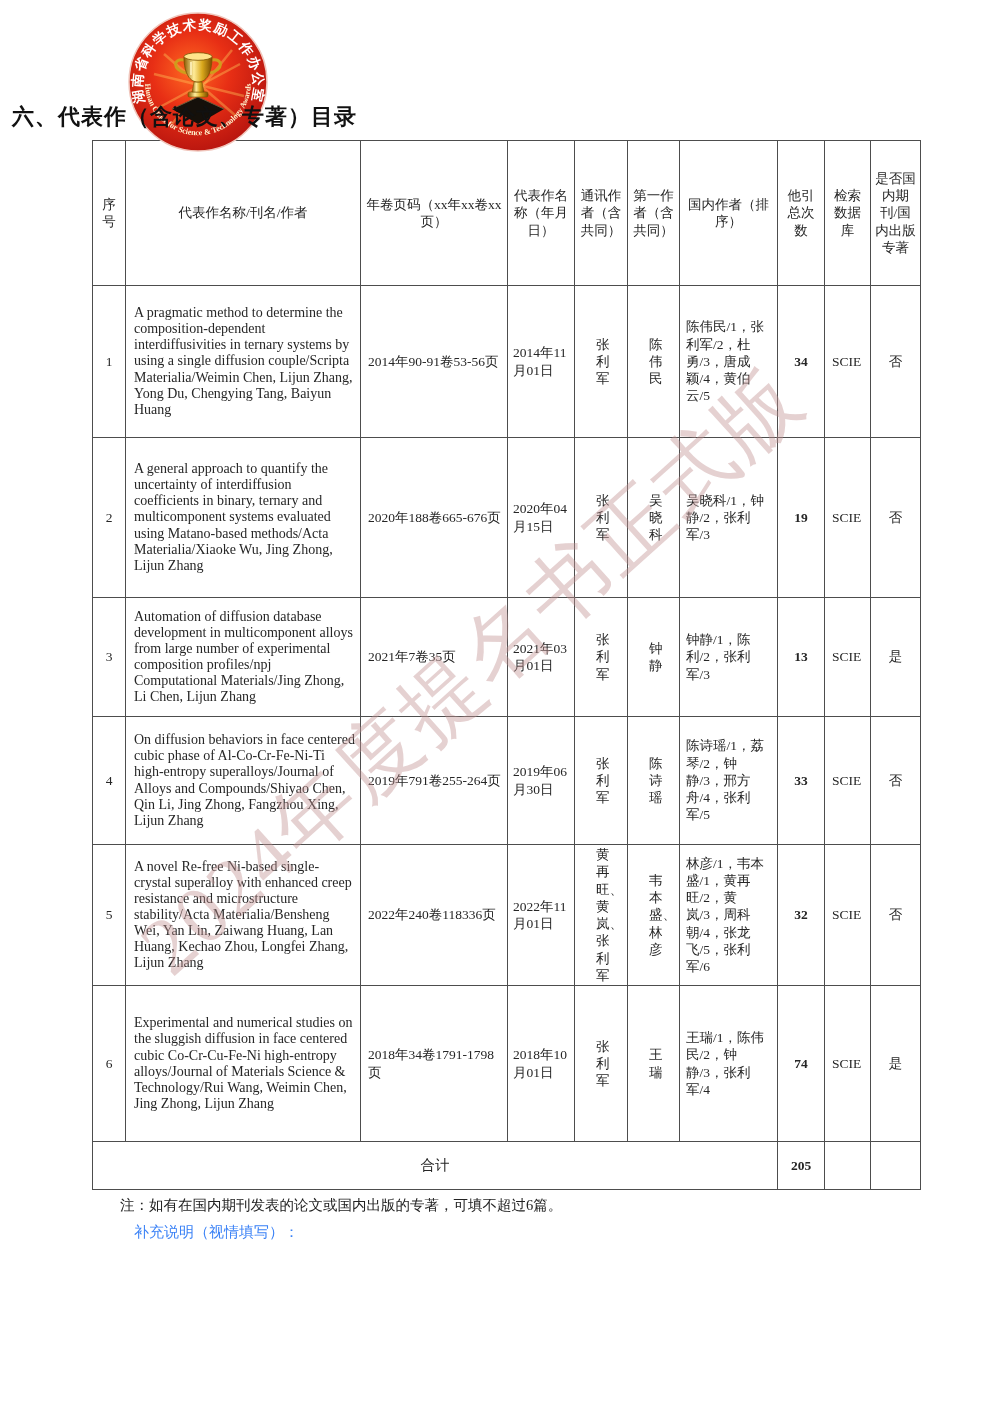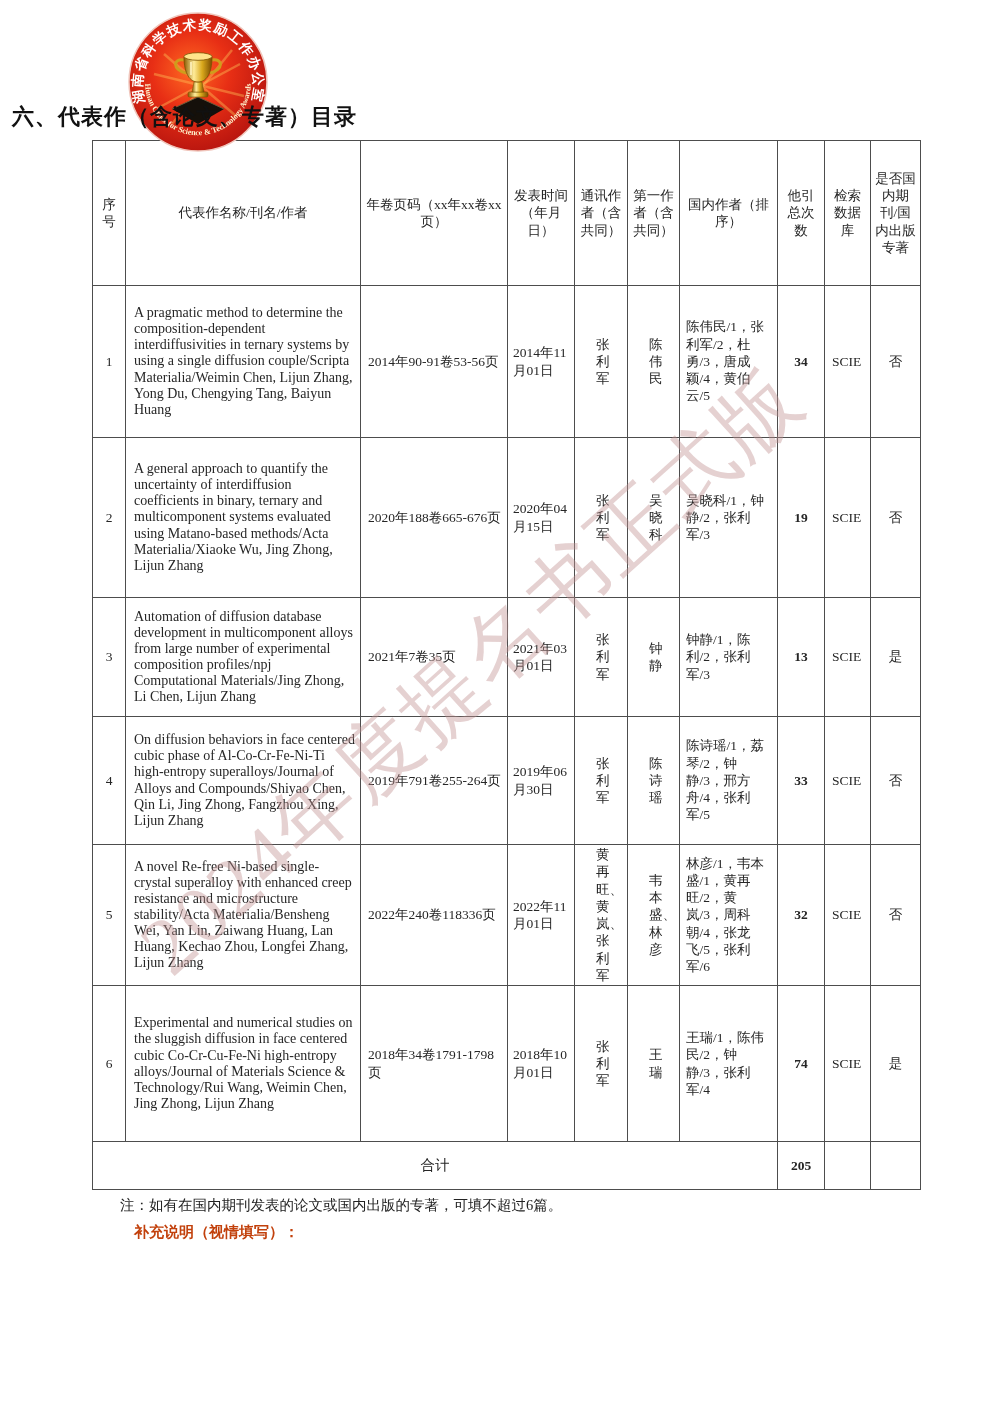--- a/index.html
+++ b/index.html
@@ -57,21 +57,21 @@
   td.c-cite  { text-align: center; font-weight: bold; }
   td.c-db    { word-break: break-all; padding: 1px 7px; }
   td.c-yesno { text-align: center; }
   td.c-total-label { text-align: center; font-size: 14.5px; }
   .note {
     position: absolute; left: 120px; top: 1196px;
     font-size: 14.5px; color: #222; z-index: 2;
   }
   .supplement {
     position: absolute; left: 134px; top: 1223px;
-    font-size: 15px; font-weight: bold; color: #c2410c; z-index: 2;
+    font-size: 15px; font-weight: normal; color: #3b82f6; z-index: 2;
   }
 </style>
 </head>
 <body>
 
 <div class="watermark">2024年度提名书正式版</div>
 
 <div class="logo">
   <svg width="140" height="140" viewBox="0 0 140 140">
     <defs>
@@ -129,21 +129,21 @@
       <col style="width:98px">
       <col style="width:47px">
     <col style="width:46px">
       <col style="width:50px">
   </colgroup>
   <tbody>
   <tr class="hrow">
     <th>序号</th>
     <th>代表作名称/刊名/作者</th>
     <th>年卷页码（xx年xx卷xx页）</th>
-    <th>发表时间（年月日）</th>
+    <th>代表作名称（年月日）</th>
     <th>通讯作者（含共同）</th>
     <th>第一作者（含共同）</th>
     <th>国内作者（排序）</th>
     <th>他引总次数</th>
     <th>检索数据库</th>
     <th>是否国内期刊/国内出版专著</th>
   </tr>
 
   <tr class="row0">
     <td class="c-no">1</td>

